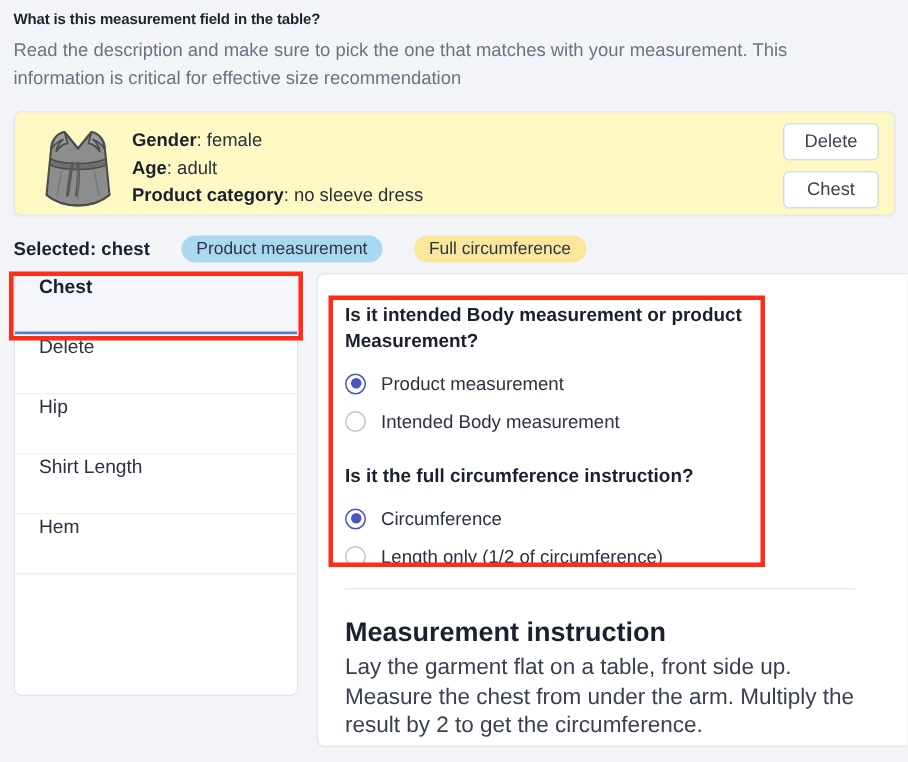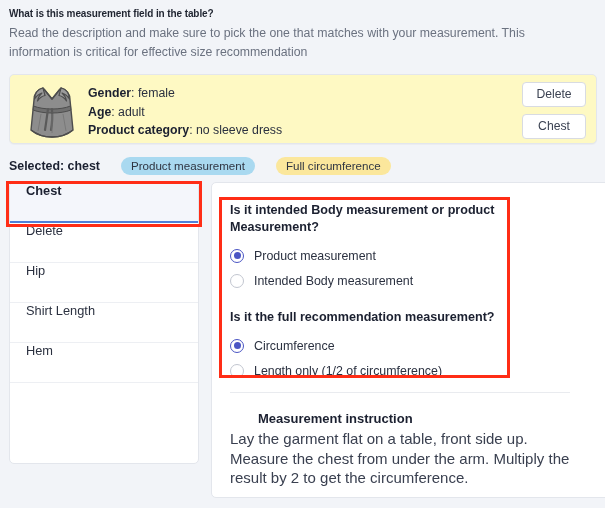--- a/index.html
+++ b/index.html
@@ -196,25 +196,24 @@
 
   .divider {
     position: absolute;
     left: 18px; top: 209px;
     width: 340px; height: 1px;
     background: #e9ebef;
   }
 
   .instr-block { position: absolute; left: 18px; top: 228px; width: 345px; }
   .instr-title {
-    font-size: 13px;
+    font-size: 18px;
     font-weight: bold;
     color: #1b2030;
     margin-bottom: 3px;
-    margin-left: 28px;
   }
   .instr-body {
     font-size: 15px;
     line-height: 19.5px;
     color: #3a4050;
   }
 
   
   .anno {
     position: absolute;
@@ -309,21 +308,21 @@
       <div class="radio-row">
         <span class="radio checked"></span>
         <span class="radio-label">Product measurement</span>
       </div>
 
       <div class="radio-row">
         <span class="radio"></span>
         <span class="radio-label">Intended Body measurement</span>
       </div>
 
-      <div class="q-title second">Is it the full recommendation measurement?</div>
+      <div class="q-title second">Is it the full circumference instruction?</div>
 
       <div class="radio-row">
         <span class="radio checked"></span>
         <span class="radio-label">Circumference</span>
       </div>
 
       <div class="radio-row">
         <span class="radio"></span>
         <span class="radio-label">Length only (1/2 of circumference)</span>
       </div>

